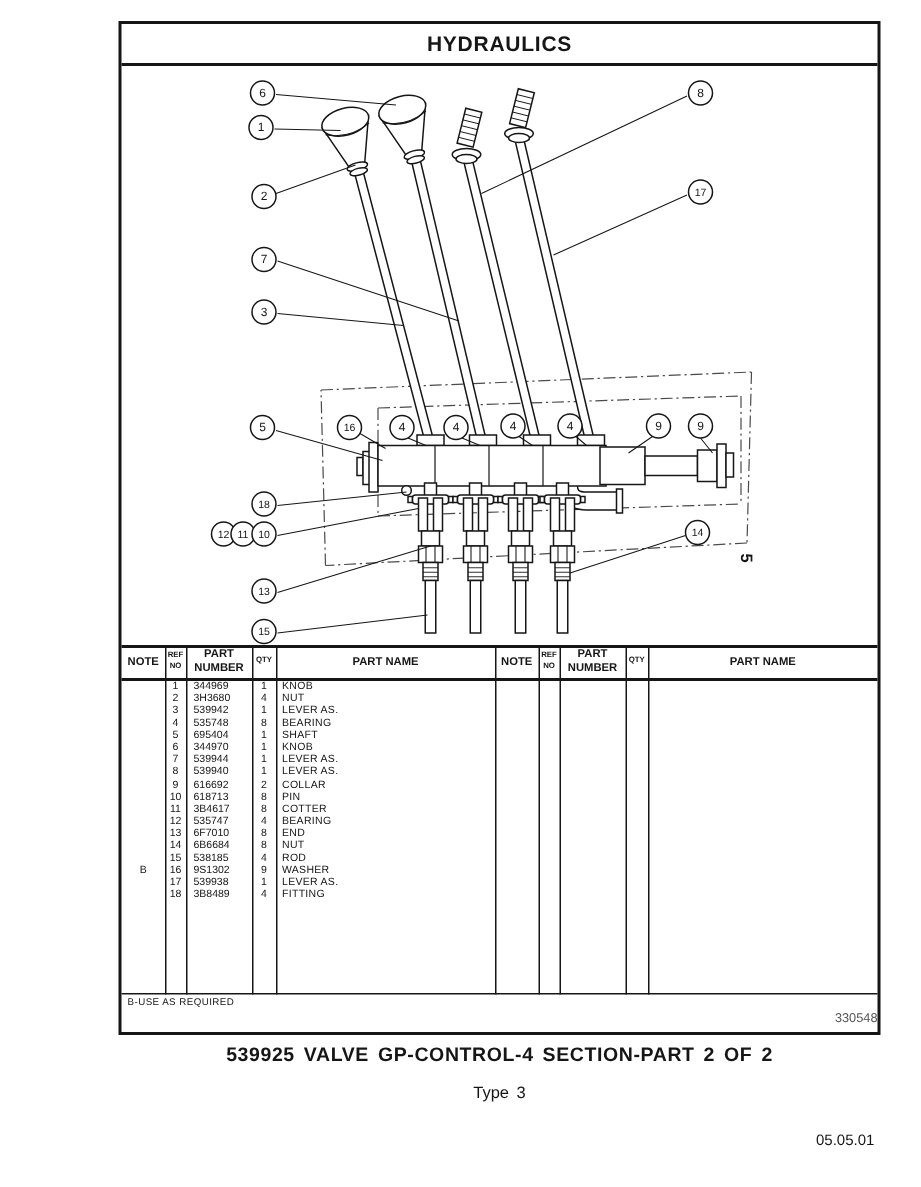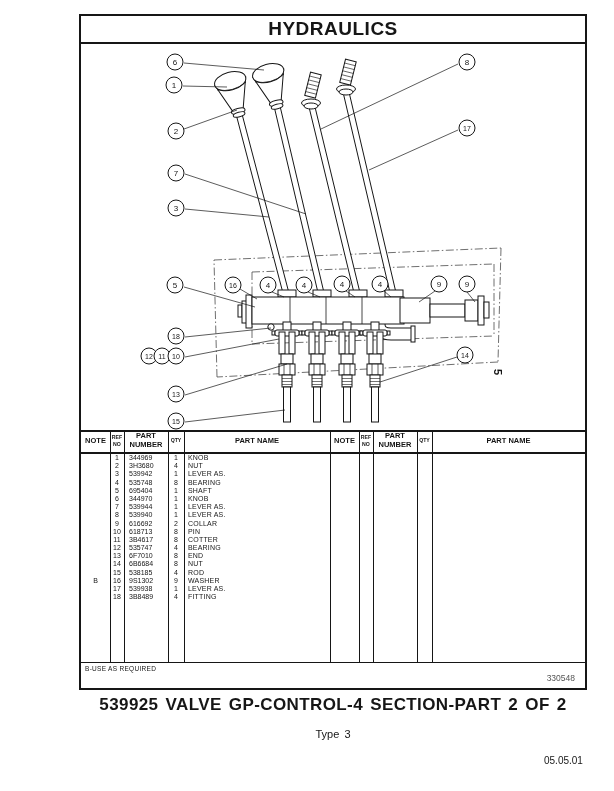--- a/index.html
+++ b/index.html
@@ -2,43 +2,43 @@
 <html><head>
 <meta charset="utf-8">
 <style>
   html,body{margin:0;padding:0;}
   .page{position:relative;width:614px;height:791px;background:#ffffff;
         font-family:"Liberation Sans",sans-serif;color:#161616;overflow:hidden;}
   .frame{position:absolute;left:79px;top:14px;width:504px;height:672px;
          border:2px solid #161616;background:#fff;}
   .titlebar{position:absolute;left:0;top:0;width:100%;height:26px;
             border-bottom:2px solid #161616;display:flex;align-items:center;justify-content:center;}
-  .titlebar span{font-size:19px;font-weight:bold;letter-spacing:0.5px;}
+  .titlebar span{font-size:14px;font-weight:bold;letter-spacing:0.5px;}
   .diagram{position:absolute;left:0;top:28px;width:504px;height:386px;}
   .diagram svg{display:block;}
   
   .ptable{position:absolute;left:0;top:414px;width:504px;height:233px;}
   .hline{position:absolute;left:0;width:504px;background:#161616;}
   .vline{position:absolute;top:0;width:1px;height:233px;background:#161616;}
   .hcell{position:absolute;font-weight:bold;text-align:center;white-space:nowrap;}
   .h75{font-size:7.5px;line-height:8px;}
   .h55{font-size:5.2px;line-height:6px;}
   .tbody{position:absolute;left:0;top:24px;width:249px;}
   .trow{position:relative;height:8.2px;font-size:7px;line-height:8.2px;white-space:nowrap;}
   .trow span{position:absolute;top:0;}
   .c-note{left:0;width:29px;text-align:center;}
   .c-ref{left:29px;width:14px;text-align:center;}
   .c-part{left:48px;}
   .c-qty{left:87px;width:16px;text-align:center;}
   .c-name{left:107px;letter-spacing:0.2px;}
   .footrow{position:absolute;left:0;top:647px;width:504px;height:25px;}
   .footnote{position:absolute;left:4px;top:2px;font-size:6.5px;letter-spacing:0.3px;}
-  .docnum{position:absolute;right:10px;top:10px;font-size:8.5px;color:#555;margin-left:16px;}
+  .docnum{position:absolute;right:0;top:10px;font-size:8.5px;color:#555;margin-left:16px;}
   .caption{position:absolute;left:79px;top:695px;width:508px;text-align:center;}
-  .caption .l1{font-size:17px;font-weight:bold;letter-spacing:0.4px;word-spacing:2px;}
+  .caption .l1{font-size:13px;font-weight:bold;letter-spacing:0.4px;word-spacing:2px;}
   .caption .l2{font-size:11px;margin-top:13px;word-spacing:2px;}
   .datecode{position:absolute;left:544px;top:755px;font-size:10px;}
 </style>
 </head>
 <body>
 
 <div class="page">
   <div class="frame">
 
     <div class="titlebar">

